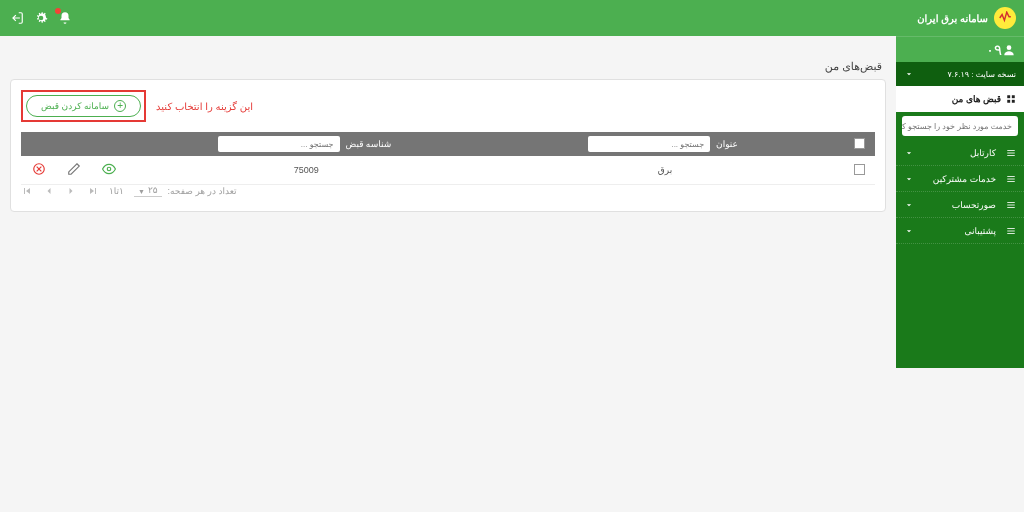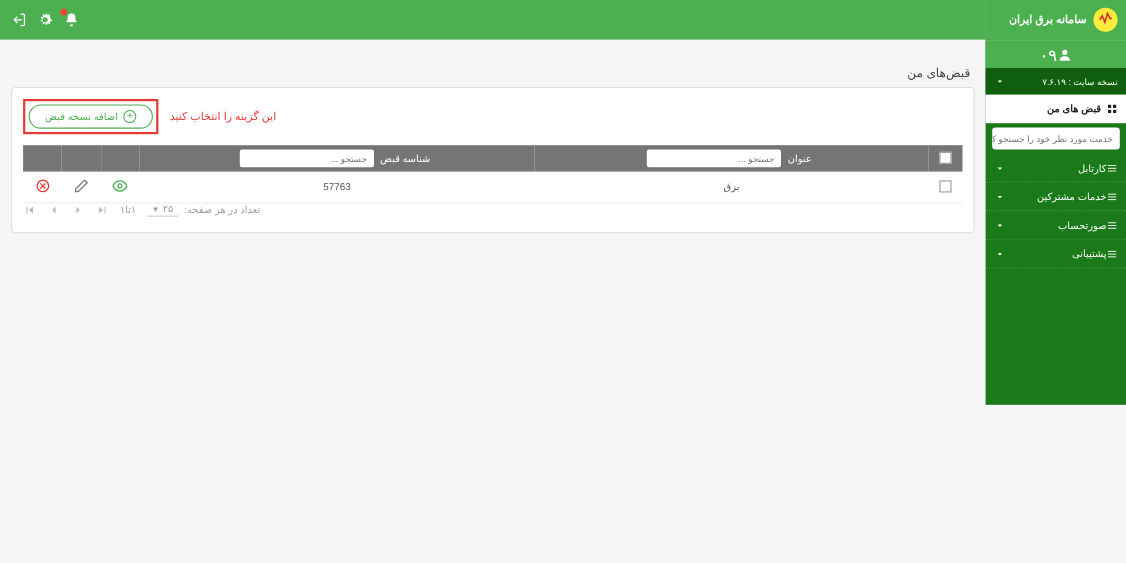--- a/index.html
+++ b/index.html
@@ -5,31 +5,31 @@
 * { margin: 0; padding: 0; box-sizing: border-box; font-family: Tahoma, Arial, sans-serif; }
 body { background: #f5f5f5; overflow: hidden; width: 1024px; height: 512px; }
 .page { display: flex; height: 368px; width: 1024px; }
 
 
 .sidebar { width: 128px; background: #1a7a1a; color: #fff; display: flex; flex-direction: column; font-size: 10px; }
 .brand { background: #4caf50; height: 36px; display: flex; align-items: center; padding: 0 8px; gap: 6px; }
 .brand-logo { width: 22px; height: 22px; background: #ffeb3b; border-radius: 50%; display: flex; align-items: center; justify-content: center; }
 .brand-logo svg { width: 14px; height: 14px; }
 .brand-title { font-size: 10px; font-weight: bold; white-space: nowrap; }
-.user-row { background: #4caf50; height: 26px; display: flex; align-items: center; justify-content: center; padding: 0 8px; font-size: 15px; border-top: 1px solid rgba(255,255,255,0.15); }
+.user-row { background: #4caf50; height: 26px; display: flex; align-items: center; justify-content: flex-start; padding: 0 8px; font-size: 15px; border-top: 1px solid rgba(255,255,255,0.15); }
 .user-icon { width: 14px; height: 14px; }
 .version-row { background: #0f5f0f; height: 22px; display: flex; align-items: center; justify-content: space-between; padding: 12px 8px; font-size: 8px; }
 .chev { width: 10px; height: 10px; }
 .menu-sel { background: #fff; color: #222; height: 26px; display: flex; align-items: center; padding: 0 8px; font-size: 9px; font-weight: bold; gap: 5px; }
 .menu-sel-icon { width: 10px; height: 10px; display: inline-block; }
 .search-box { background: #fff; margin: 4px 6px; border-radius: 3px; height: 20px; display: flex; align-items: center; padding: 0 6px; }
 .search-box input { border: none; outline: none; font-size: 8px; color: #888; flex: 1; text-align: right; background: transparent;}
 .search-box .sicon { width: 10px; height: 10px; color: #333; }
 .menu-item { height: 26px; display: flex; align-items: center; justify-content: space-between; padding: 0 8px; font-size: 9px; border-bottom: 1px dotted rgba(255,255,255,0.18); cursor: pointer; }
-.menu-item .mlabel { display: flex; align-items: center; gap: 0; text-align: center; }
+.menu-item .mlabel { display: flex; align-items: center; gap: 10px; text-align: center; }
 .menu-item .micon { width: 10px; height: 10px; }
 
 
 .main { flex: 1; display: flex; flex-direction: column; }
 .topbar { background: #4caf50; height: 36px; display: flex; align-items: center; justify-content: flex-end; padding: 0 10px; gap: 10px; }
 .topbar .ticon { width: 14px; height: 14px; color: #fff; cursor: pointer; position: relative; }
 .notif-badge { position: absolute; top: -3px; left: -3px; width: 6px; height: 6px; background: #f44336; border-radius: 50%; }
 .content { flex: 1; padding: 24px 10px; }
 .page-title { text-align: right; font-size: 11px; color: #444; margin-bottom: 6px; padding-right: 4px; }
 .card { background: #fff; border: 1px solid #e0e0e0; border-radius: 4px; padding: 10px 10px 14px 10px; }
@@ -178,21 +178,21 @@
           </svg>
       </span>
     </div>
 
     <div class="content">
       <div class="page-title">قبض‌های من</div>
       <div class="card">
         <div class="card-top" style="direction:ltr; justify-content:flex-start;">
           <span class="highlight-box">
             <button class="add-btn">
-              <span>اضافه نسخه قبض</span>
+              <span>سامانه کردن قبض</span>
               <span class="plus">+</span>
             </button>
           </span>
           <span class="hint">این گزینه را انتخاب کنید</span>
         </div>
 
         <table class="tbl">
           <thead>
             <tr>
               <th class="col-check"><span class="chk"></span></th>
@@ -214,21 +214,21 @@
               </th>
               <th class="act-icon"></th>
               <th class="act-icon"></th>
               <th class="act-icon"></th>
             </tr>
           </thead>
           <tbody>
             <tr>
               <td class="col-check"><span class="chk"></span></td>
               <td>برق</td>
-              <td>57763</td>
+              <td>75009</td>
               <td><span class="act-btn">
                     <svg width="14" height="14" viewBox="0 0 24 24" fill="none" stroke="#4caf50" stroke-width="2">
                       <path d="M1 12s4-8 11-8 11 8 11 8-4 8-11 8S1 12 1 12z"></path>
                       <circle cx="12" cy="12" r="3"></circle>
                     </svg>
                   </span></td>
               <td><span class="act-btn">
                     <svg width="14" height="14" viewBox="0 0 24 24" fill="none" stroke="#777" stroke-width="2">
                       <path d="M17 3l4 4L7 21H3v-4L17 3z"></path>
                     </svg>

